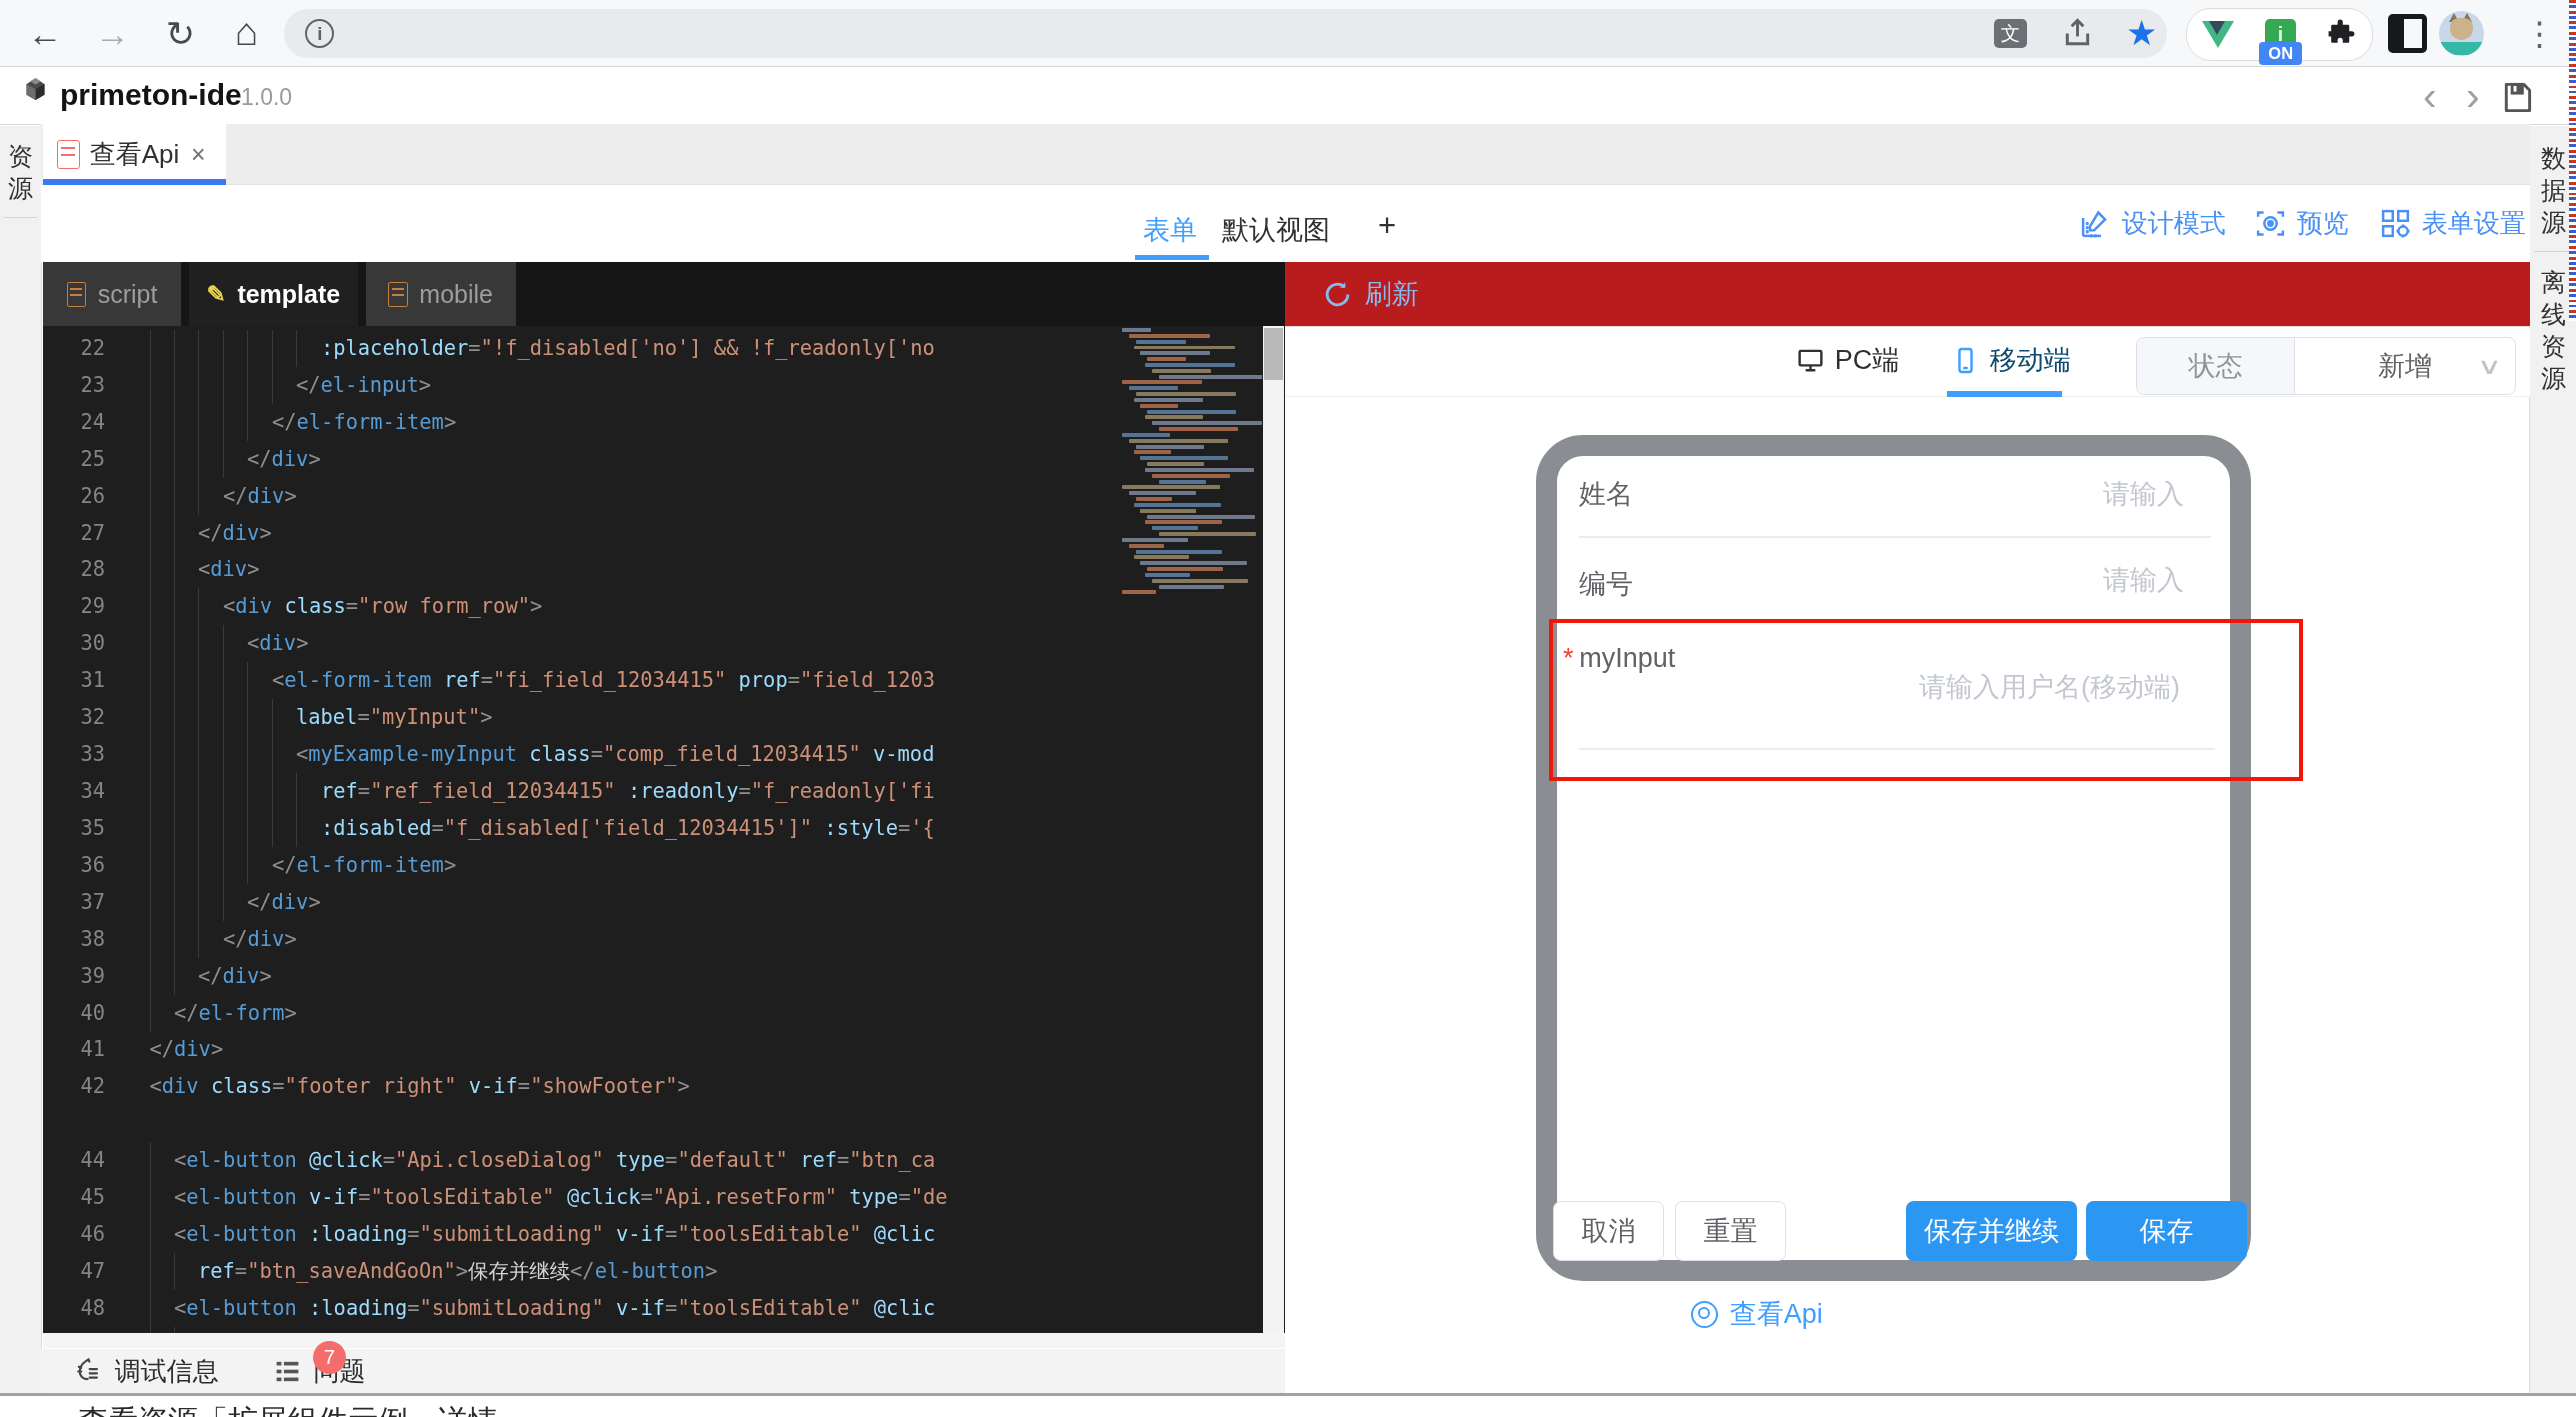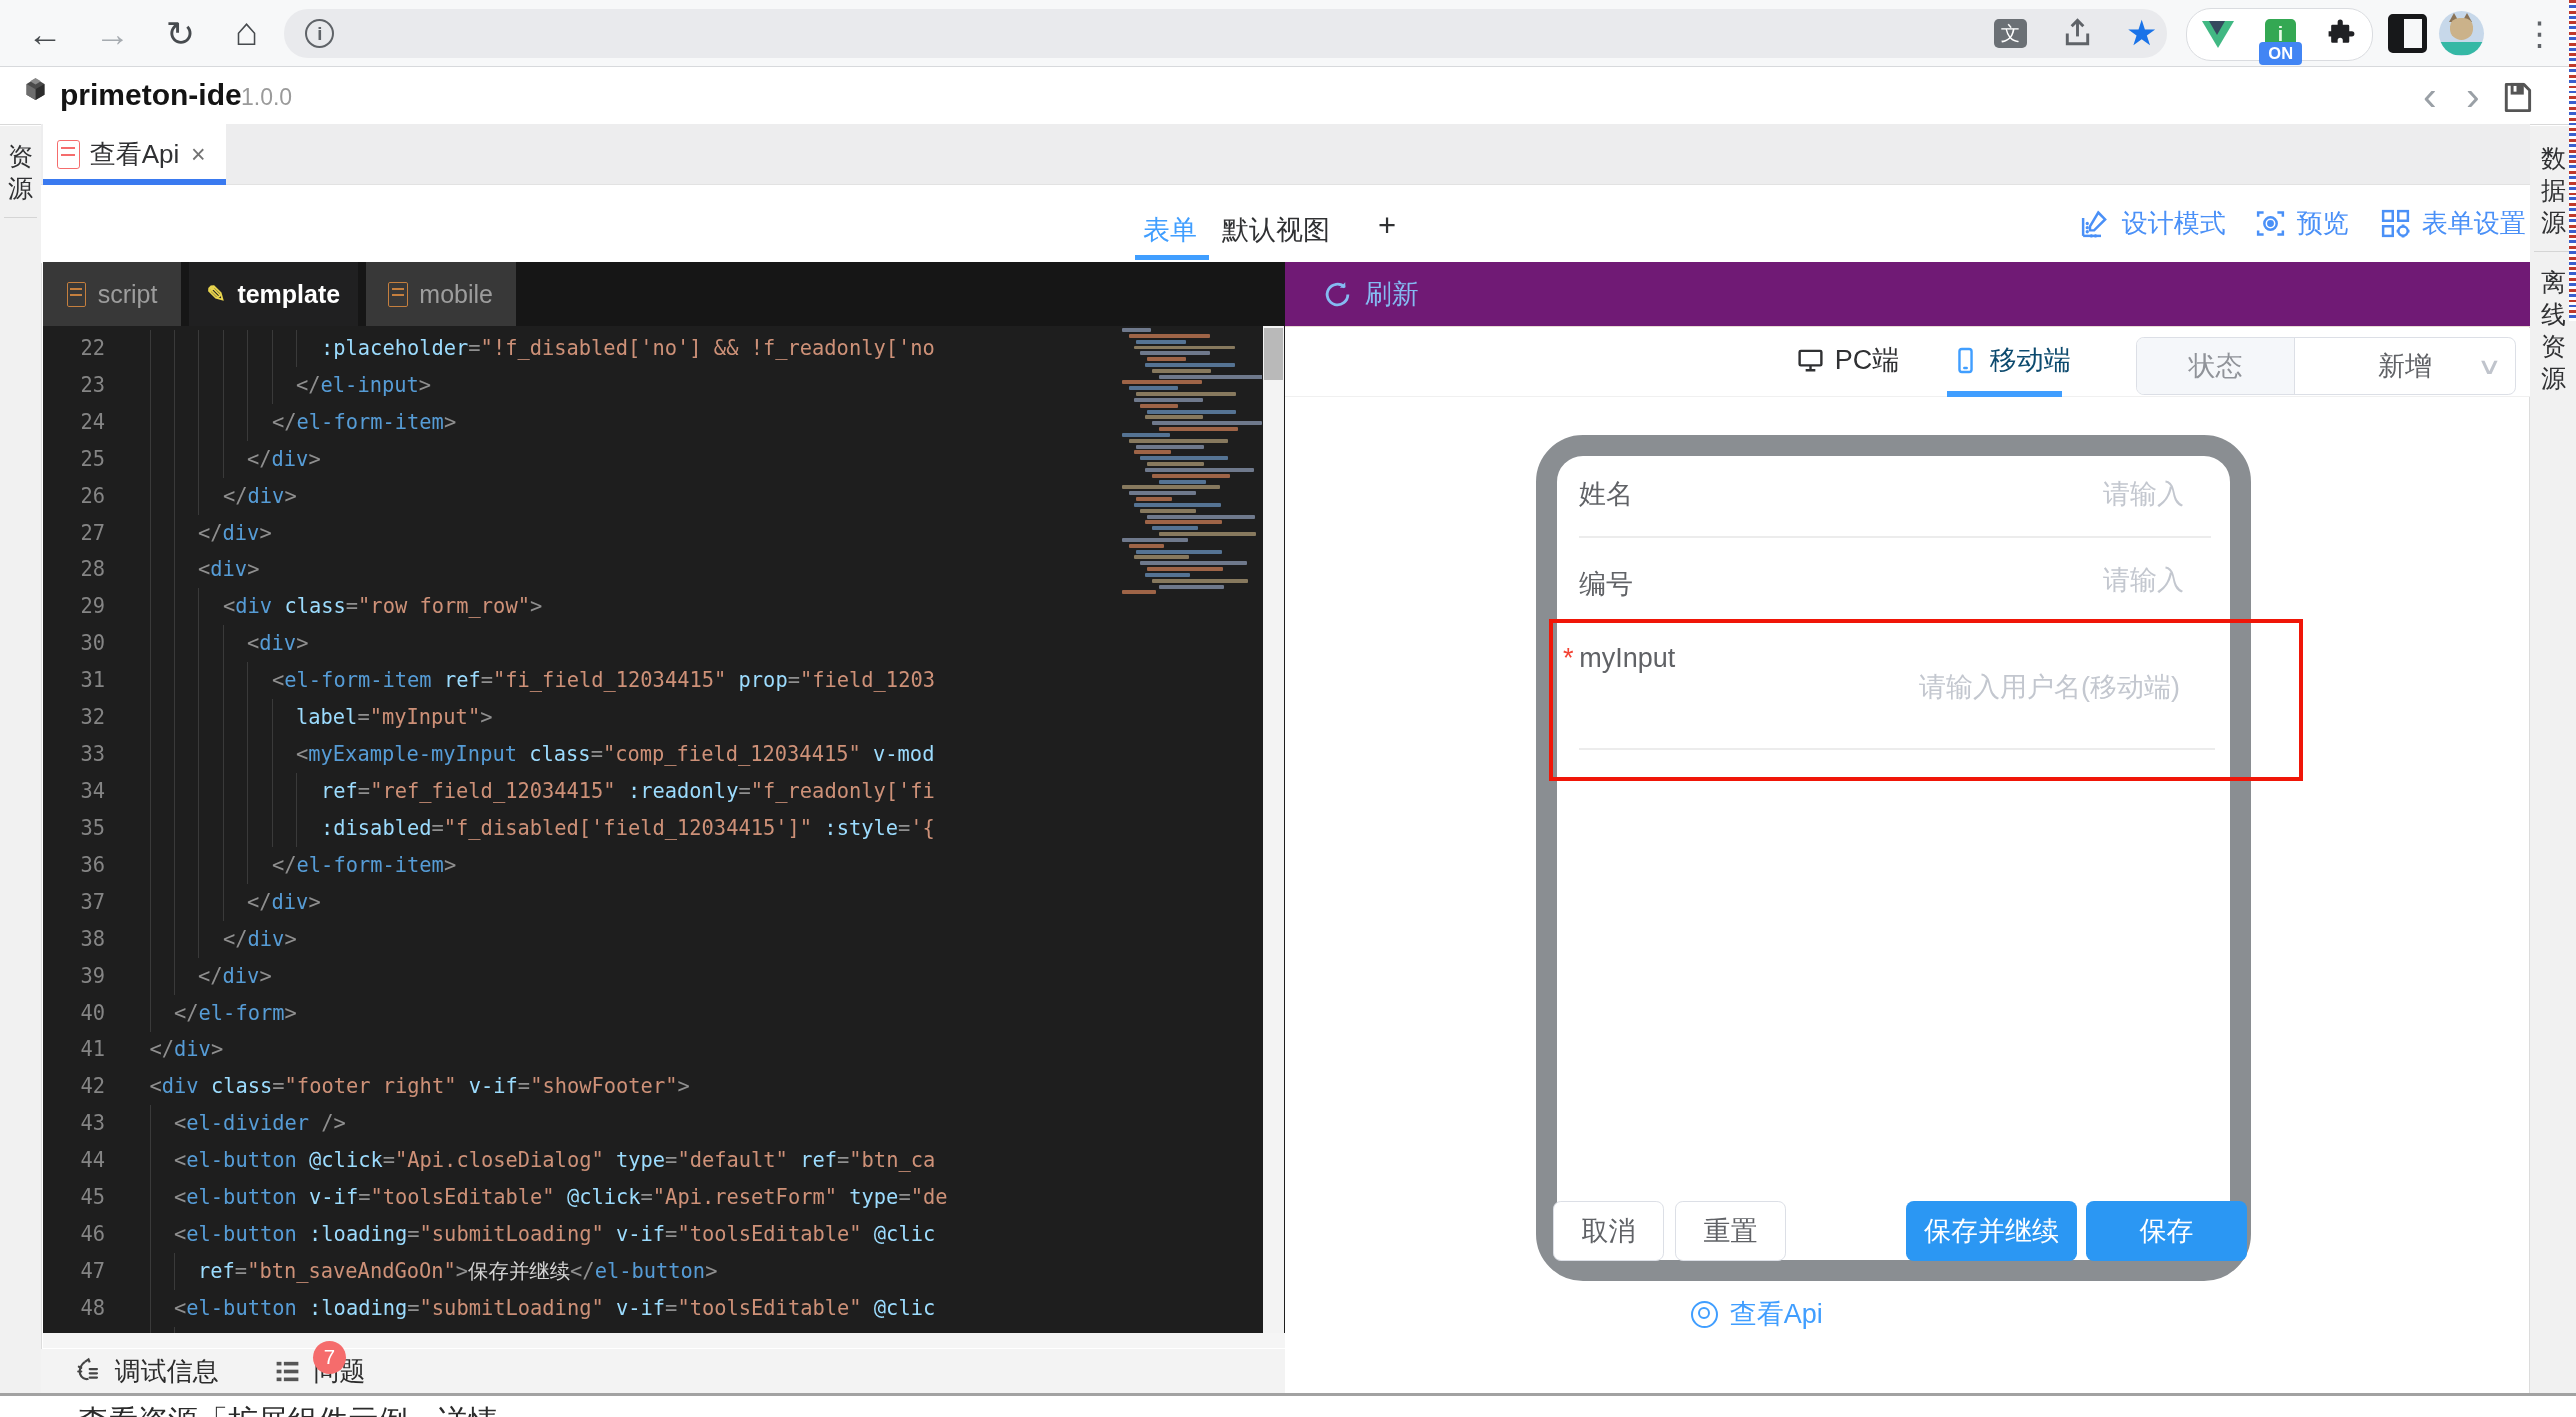--- a/index.html
+++ b/index.html
@@ -83,21 +83,21 @@
   
   #debug-bar{left:41px;top:1349px;width:1244px;height:45px;background:#f3f3f3;display:flex;align-items:center;}
   .dbg-item{display:flex;align-items:center;font-size:26px;color:#2c2c2c;margin-left:33px;}
   .dbg-item svg{margin-right:11.7px;}
   #problem-badge{left:313px;top:1341px;width:33px;height:33px;border-radius:50%;background:#f56c6c;color:#fff;
                  font-size:20.4px;text-align:center;line-height:33px;}
   #bottom-divider{left:0;top:1393px;width:2576px;height:2.9px;background:#a2a2a2;}
   #status-row{left:0;top:1396px;width:2576px;height:21.4px;background:#fff;overflow:hidden;}
   #status-text{position:absolute;left:78px;top:4.9px;font-size:30px;color:#2b2b2b;white-space:nowrap;}
   
-  #refresh-bar{left:1285px;top:262px;width:1245px;height:64px;background:#701a75;border-bottom:1.9px solid #e8dad4;display:flex;align-items:center;}
+  #refresh-bar{left:1285px;top:262px;width:1245px;height:64px;background:#b91c1c;border-bottom:1.9px solid #e8dad4;display:flex;align-items:center;}
   #refresh-btn{display:flex;align-items:center;margin-left:37px;font-size:27px;color:#85bbf2;}
   #refresh-btn svg{margin-right:11.7px;}
   #device-row{left:1285px;top:328px;width:1245px;height:68px;background:#fff;border-bottom:1.9px solid #f0f0f0;}
   .dev-tab{position:absolute;display:flex;align-items:center;font-size:27px;}
   .dev-tab svg{margin-right:9.7px;}
   #pc-tab{left:1796px;top:342px;color:#303133;}
   #mobile-tab{left:1951px;top:342px;color:#0c4a6e;}
   #mobile-underline{left:1947px;top:391px;width:115px;height:5.8px;background:#409eff;}
   #state-group{left:2136px;top:337px;width:378px;height:56px;display:flex;border:1.9px solid #dcdfe6;border-radius:7.8px;overflow:hidden;background:#fff;}
   #state-label{width:157px;background:#f5f7fa;border-right:1.9px solid #dcdfe6;color:#909399;font-size:27px;
@@ -301,21 +301,20 @@
         <div class="code-line" style="top: 410px;"><span class="ln">33</span><span class="lc" style="padding-left: 171px;"><i class="guide" style="left: 24.5px;"></i><i class="guide" style="left: 49px;"></i><i class="guide" style="left: 73px;"></i><i class="guide" style="left: 98px;"></i><i class="guide" style="left: 122px;"></i><i class="guide" style="left: 147px;"></i><span style="color: rgb(143, 143, 143);">&lt;</span><span style="color: rgb(86, 156, 214);">myExample-myInput</span><span style="color: rgb(212, 212, 212);"> </span><span style="color: rgb(156, 220, 254);">class</span><span style="color: rgb(143, 143, 143);">=</span><span style="color: rgb(206, 145, 120);">"comp_field_12034415"</span><span style="color: rgb(212, 212, 212);"> </span><span style="color: rgb(156, 220, 254);">v-mod</span></span></div>
         <div class="code-line" style="top: 447px;"><span class="ln">34</span><span class="lc" style="padding-left: 196px;"><i class="guide" style="left: 24.5px;"></i><i class="guide" style="left: 49px;"></i><i class="guide" style="left: 73px;"></i><i class="guide" style="left: 98px;"></i><i class="guide" style="left: 122px;"></i><i class="guide" style="left: 147px;"></i><i class="guide" style="left: 171px;"></i><span style="color: rgb(156, 220, 254);">ref</span><span style="color: rgb(143, 143, 143);">=</span><span style="color: rgb(206, 145, 120);">"ref_field_12034415"</span><span style="color: rgb(212, 212, 212);"> </span><span style="color: rgb(156, 220, 254);">:readonly</span><span style="color: rgb(143, 143, 143);">=</span><span style="color: rgb(206, 145, 120);">"f_readonly['fi</span></span></div>
         <div class="code-line" style="top: 484px;"><span class="ln">35</span><span class="lc" style="padding-left: 196px;"><i class="guide" style="left: 24.5px;"></i><i class="guide" style="left: 49px;"></i><i class="guide" style="left: 73px;"></i><i class="guide" style="left: 98px;"></i><i class="guide" style="left: 122px;"></i><i class="guide" style="left: 147px;"></i><i class="guide" style="left: 171px;"></i><span style="color: rgb(156, 220, 254);">:disabled</span><span style="color: rgb(143, 143, 143);">=</span><span style="color: rgb(206, 145, 120);">"f_disabled['field_12034415']"</span><span style="color: rgb(212, 212, 212);"> </span><span style="color: rgb(156, 220, 254);">:style</span><span style="color: rgb(143, 143, 143);">=</span><span style="color: rgb(206, 145, 120);">'{</span></span></div>
         <div class="code-line" style="top: 521px;"><span class="ln">36</span><span class="lc" style="padding-left: 147px;"><i class="guide" style="left: 24.5px;"></i><i class="guide" style="left: 49px;"></i><i class="guide" style="left: 73px;"></i><i class="guide" style="left: 98px;"></i><i class="guide" style="left: 122px;"></i><span style="color: rgb(143, 143, 143);">&lt;/</span><span style="color: rgb(86, 156, 214);">el-form-item</span><span style="color: rgb(143, 143, 143);">&gt;</span></span></div>
         <div class="code-line" style="top: 558px;"><span class="ln">37</span><span class="lc" style="padding-left: 122px;"><i class="guide" style="left: 24.5px;"></i><i class="guide" style="left: 49px;"></i><i class="guide" style="left: 73px;"></i><i class="guide" style="left: 98px;"></i><span style="color: rgb(143, 143, 143);">&lt;/</span><span style="color: rgb(86, 156, 214);">div</span><span style="color: rgb(143, 143, 143);">&gt;</span></span></div>
         <div class="code-line" style="top: 595px;"><span class="ln">38</span><span class="lc" style="padding-left: 98px;"><i class="guide" style="left: 24.5px;"></i><i class="guide" style="left: 49px;"></i><i class="guide" style="left: 73px;"></i><span style="color: rgb(143, 143, 143);">&lt;/</span><span style="color: rgb(86, 156, 214);">div</span><span style="color: rgb(143, 143, 143);">&gt;</span></span></div>
         <div class="code-line" style="top: 632px;"><span class="ln">39</span><span class="lc" style="padding-left: 73px;"><i class="guide" style="left: 24.5px;"></i><i class="guide" style="left: 49px;"></i><span style="color: rgb(143, 143, 143);">&lt;/</span><span style="color: rgb(86, 156, 214);">div</span><span style="color: rgb(143, 143, 143);">&gt;</span></span></div>
         <div class="code-line" style="top: 669px;"><span class="ln">40</span><span class="lc" style="padding-left: 49px;"><i class="guide" style="left: 24.5px;"></i><span style="color: rgb(143, 143, 143);">&lt;/</span><span style="color: rgb(86, 156, 214);">el-form</span><span style="color: rgb(143, 143, 143);">&gt;</span></span></div>
         <div class="code-line" style="top: 705px;"><span class="ln">41</span><span class="lc" style="padding-left: 24.5px;"><span style="color: rgb(143, 143, 143);">&lt;/</span><span style="color: rgb(86, 156, 214);">div</span><span style="color: rgb(143, 143, 143);">&gt;</span></span></div>
         <div class="code-line" style="top: 742px;"><span class="ln">42</span><span class="lc" style="padding-left: 24.5px;"><span style="color: rgb(143, 143, 143);">&lt;</span><span style="color: rgb(86, 156, 214);">div</span><span style="color: rgb(212, 212, 212);"> </span><span style="color: rgb(156, 220, 254);">class</span><span style="color: rgb(143, 143, 143);">=</span><span style="color: rgb(206, 145, 120);">"footer right"</span><span style="color: rgb(212, 212, 212);"> </span><span style="color: rgb(156, 220, 254);">v-if</span><span style="color: rgb(143, 143, 143);">=</span><span style="color: rgb(206, 145, 120);">"showFooter"</span><span style="color: rgb(143, 143, 143);">&gt;</span></span></div>
-        <div class="code-line" style="top: 779px;"><span class="ln">43</span><span class="lc" style="padding-left: 49px;"><i class="guide" style="left: 24.5px;"></i><span style="color: rgb(143, 143, 143);">&lt;</span><span style="color: rgb(86, 156, 214);">el-divider</span><span style="color: rgb(212, 212, 212);"> </span><span style="color: rgb(143, 143, 143);">/&gt;</span></span></div>
         <div class="code-line" style="top: 816px;"><span class="ln">44</span><span class="lc" style="padding-left: 49px;"><i class="guide" style="left: 24.5px;"></i><span style="color: rgb(143, 143, 143);">&lt;</span><span style="color: rgb(86, 156, 214);">el-button</span><span style="color: rgb(212, 212, 212);"> </span><span style="color: rgb(156, 220, 254);">@click</span><span style="color: rgb(143, 143, 143);">=</span><span style="color: rgb(206, 145, 120);">"Api.closeDialog"</span><span style="color: rgb(212, 212, 212);"> </span><span style="color: rgb(156, 220, 254);">type</span><span style="color: rgb(143, 143, 143);">=</span><span style="color: rgb(206, 145, 120);">"default"</span><span style="color: rgb(212, 212, 212);"> </span><span style="color: rgb(156, 220, 254);">ref</span><span style="color: rgb(143, 143, 143);">=</span><span style="color: rgb(206, 145, 120);">"btn_ca</span></span></div>
         <div class="code-line" style="top: 853px;"><span class="ln">45</span><span class="lc" style="padding-left: 49px;"><i class="guide" style="left: 24.5px;"></i><span style="color: rgb(143, 143, 143);">&lt;</span><span style="color: rgb(86, 156, 214);">el-button</span><span style="color: rgb(212, 212, 212);"> </span><span style="color: rgb(156, 220, 254);">v-if</span><span style="color: rgb(143, 143, 143);">=</span><span style="color: rgb(206, 145, 120);">"toolsEditable"</span><span style="color: rgb(212, 212, 212);"> </span><span style="color: rgb(156, 220, 254);">@click</span><span style="color: rgb(143, 143, 143);">=</span><span style="color: rgb(206, 145, 120);">"Api.resetForm"</span><span style="color: rgb(212, 212, 212);"> </span><span style="color: rgb(156, 220, 254);">type</span><span style="color: rgb(143, 143, 143);">=</span><span style="color: rgb(206, 145, 120);">"de</span></span></div>
         <div class="code-line" style="top: 890px;"><span class="ln">46</span><span class="lc" style="padding-left: 49px;"><i class="guide" style="left: 24.5px;"></i><span style="color: rgb(143, 143, 143);">&lt;</span><span style="color: rgb(86, 156, 214);">el-button</span><span style="color: rgb(212, 212, 212);"> </span><span style="color: rgb(156, 220, 254);">:loading</span><span style="color: rgb(143, 143, 143);">=</span><span style="color: rgb(206, 145, 120);">"submitLoading"</span><span style="color: rgb(212, 212, 212);"> </span><span style="color: rgb(156, 220, 254);">v-if</span><span style="color: rgb(143, 143, 143);">=</span><span style="color: rgb(206, 145, 120);">"toolsEditable"</span><span style="color: rgb(212, 212, 212);"> </span><span style="color: rgb(156, 220, 254);">@clic</span></span></div>
         <div class="code-line" style="top: 927px;"><span class="ln">47</span><span class="lc" style="padding-left: 73px;"><i class="guide" style="left: 24.5px;"></i><i class="guide" style="left: 49px;"></i><span style="color: rgb(156, 220, 254);">ref</span><span style="color: rgb(143, 143, 143);">=</span><span style="color: rgb(206, 145, 120);">"btn_saveAndGoOn"</span><span style="color: rgb(143, 143, 143);">&gt;</span><span style="color: rgb(212, 212, 212);">保存并继续</span><span style="color: rgb(143, 143, 143);">&lt;/</span><span style="color: rgb(86, 156, 214);">el-button</span><span style="color: rgb(143, 143, 143);">&gt;</span></span></div>
         <div class="code-line" style="top: 964px;"><span class="ln">48</span><span class="lc" style="padding-left: 49px;"><i class="guide" style="left: 24.5px;"></i><span style="color: rgb(143, 143, 143);">&lt;</span><span style="color: rgb(86, 156, 214);">el-button</span><span style="color: rgb(212, 212, 212);"> </span><span style="color: rgb(156, 220, 254);">:loading</span><span style="color: rgb(143, 143, 143);">=</span><span style="color: rgb(206, 145, 120);">"submitLoading"</span><span style="color: rgb(212, 212, 212);"> </span><span style="color: rgb(156, 220, 254);">v-if</span><span style="color: rgb(143, 143, 143);">=</span><span style="color: rgb(206, 145, 120);">"toolsEditable"</span><span style="color: rgb(212, 212, 212);"> </span><span style="color: rgb(156, 220, 254);">@clic</span></span></div>
         <div class="code-line" style="top: 1001px;"><span class="ln">49</span><span class="lc" style="padding-left: 73px;"><i class="guide" style="left: 24.5px;"></i><i class="guide" style="left: 49px;"></i><span style="color: rgb(156, 220, 254);">ref</span><span style="color: rgb(143, 143, 143);">=</span><span style="color: rgb(206, 145, 120);">"btn_save"</span><span style="color: rgb(143, 143, 143);">&gt;</span><span style="color: rgb(212, 212, 212);">保存</span><span style="color: rgb(143, 143, 143);">&lt;/</span><span style="color: rgb(86, 156, 214);">el-button</span><span style="color: rgb(143, 143, 143);">&gt;</span></span></div>
       </div>
     <div id="minimap">
         <div class="mm-row" style="left: 3.9px; top: 0px; width: 29px; background: rgb(126, 138, 160);"></div>
         <div class="mm-row" style="left: 10.7px; top: 5.8px; width: 81px; background: rgb(181, 113, 79);"></div>

